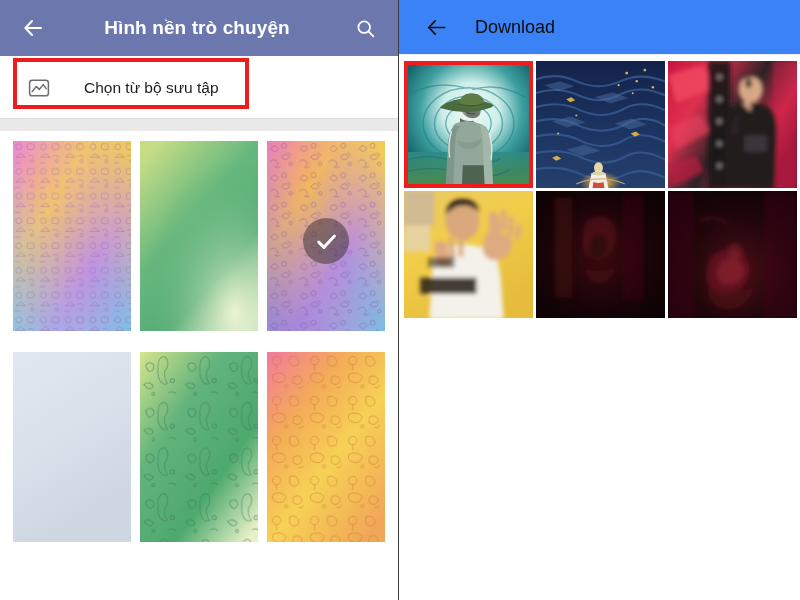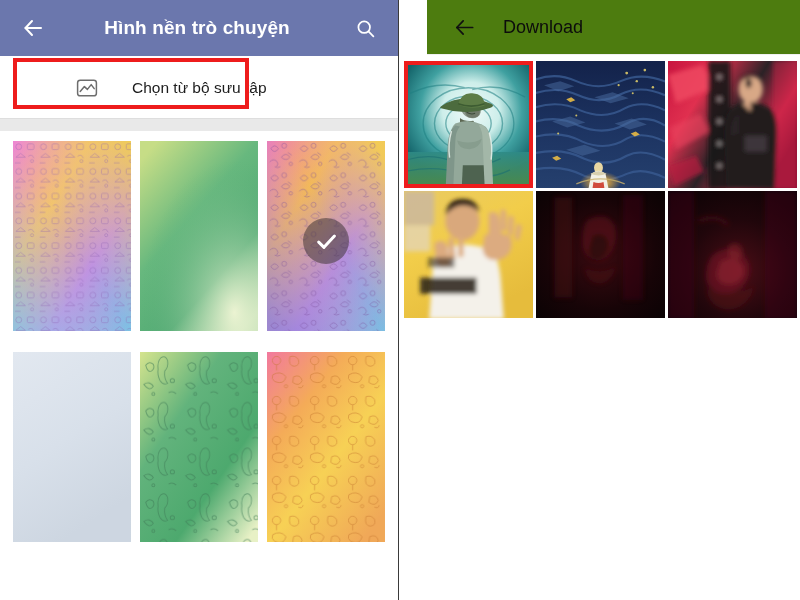--- a/index.html
+++ b/index.html
@@ -66,21 +66,20 @@
     display: flex;
     align-items: center;
     justify-content: center;
     flex: 0 0 auto;
     cursor: pointer;
   }
 
   .options {
     background: #ffffff;
     padding-top: 2px;
-    padding-left: 48px;
   }
   .option-row {
     display: flex;
     align-items: center;
     height: 48px;
     padding-left: 26px;
     box-sizing: border-box;
     cursor: pointer;
   }
   .option-row.first { margin-top: 6px; }
@@ -152,27 +151,26 @@
   
   .panel-right {
     width: 401px;
     height: 600px;
     background: #ffffff;
     position: relative;
     overflow: hidden;
   }
   .dl-bar {
     height: 55px;
-    background: #4d7c0f;
+    background: #3b82f6;
     display: flex;
     align-items: center;
     padding-left: 22px;
     box-sizing: border-box;
     border-bottom: 1px solid #f0f0f0;
-    margin-left: 28px;
   }
   .dl-back {
     width: 30px;
     height: 30px;
     display: flex;
     align-items: center;
     justify-content: center;
     cursor: pointer;
     flex: 0 0 auto;
   }

